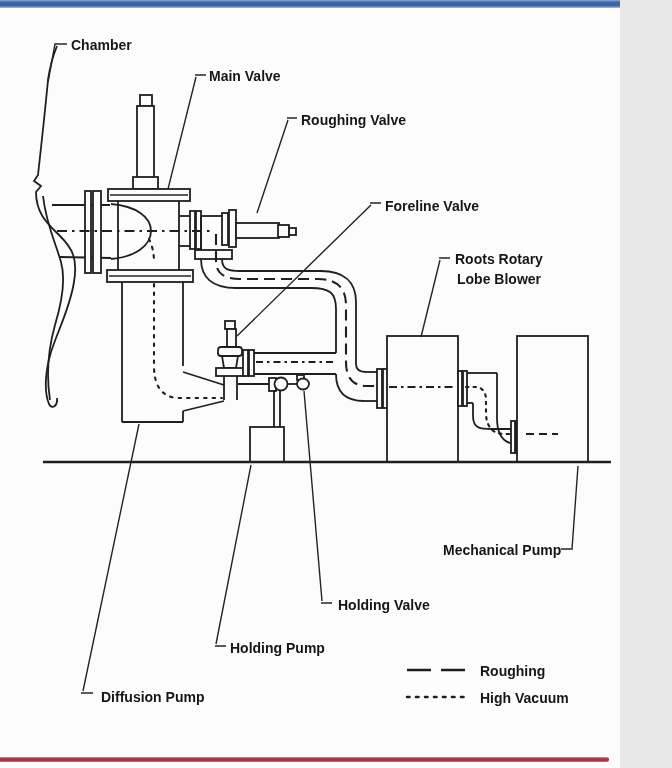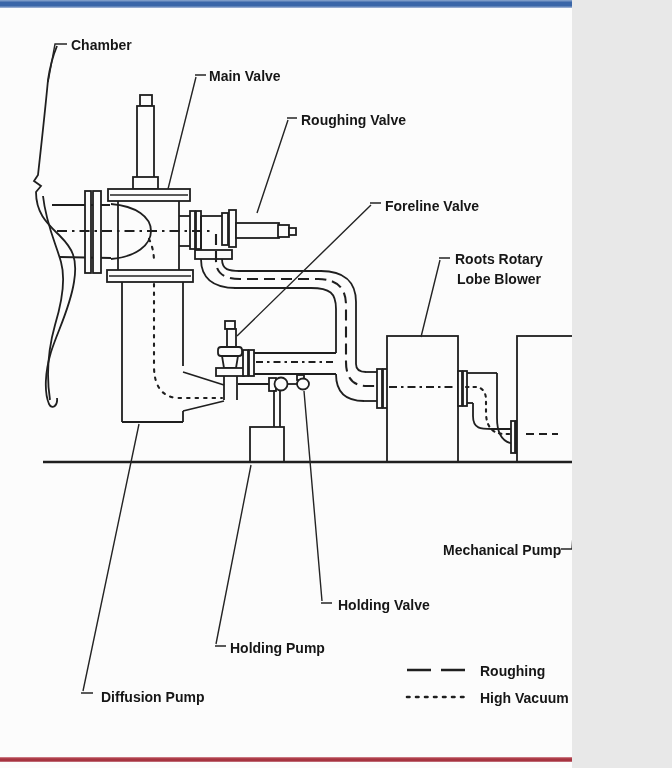--- a/index.html
+++ b/index.html
@@ -1,17 +1,17 @@
 <!DOCTYPE html>
 <html><head>
 <meta charset="utf-8">
 <style>
   html,body{margin:0;padding:0;}
   body{background:#e8e8e8;font-family:"Liberation Sans",sans-serif;}
-  #stage{position:relative;width:572px;height:768px;background:#fcfcfc;overflow:hidden;}
+  #stage{position:relative;width:620px;height:768px;background:#fcfcfc;overflow:hidden;}
   #topbar{position:absolute;left:0;top:0;width:672px;height:8px;
     background:linear-gradient(180deg,#8ea9cf 0%,#3a66a8 30%,#3a66a8 72%,#aebfda 100%);}
   #diagram-svg{position:absolute;left:0;top:0;}
   #bottom-rule{position:absolute;left:0;top:757px;width:609px;height:5px;border-radius:0 3px 3px 0;
     background:linear-gradient(180deg,#d8909a 0%,#a73440 35%,#a73440 70%,#c87f8a 100%);}
   #logo{position:absolute;left:610px;top:740px;font-weight:bold;font-size:26px;letter-spacing:-1px;
     font-family:Liberation Sans, sans-serif;margin-left:48px;}
   .lbl{font-family:"Liberation Sans",sans-serif;font-size:14px;font-weight:bold;fill:#161616;}
   .stroke{stroke:#1f1f1f;fill:none;stroke-width:1.8;}
   .thick{stroke:#1f1f1f;fill:none;stroke-width:2.4;}

